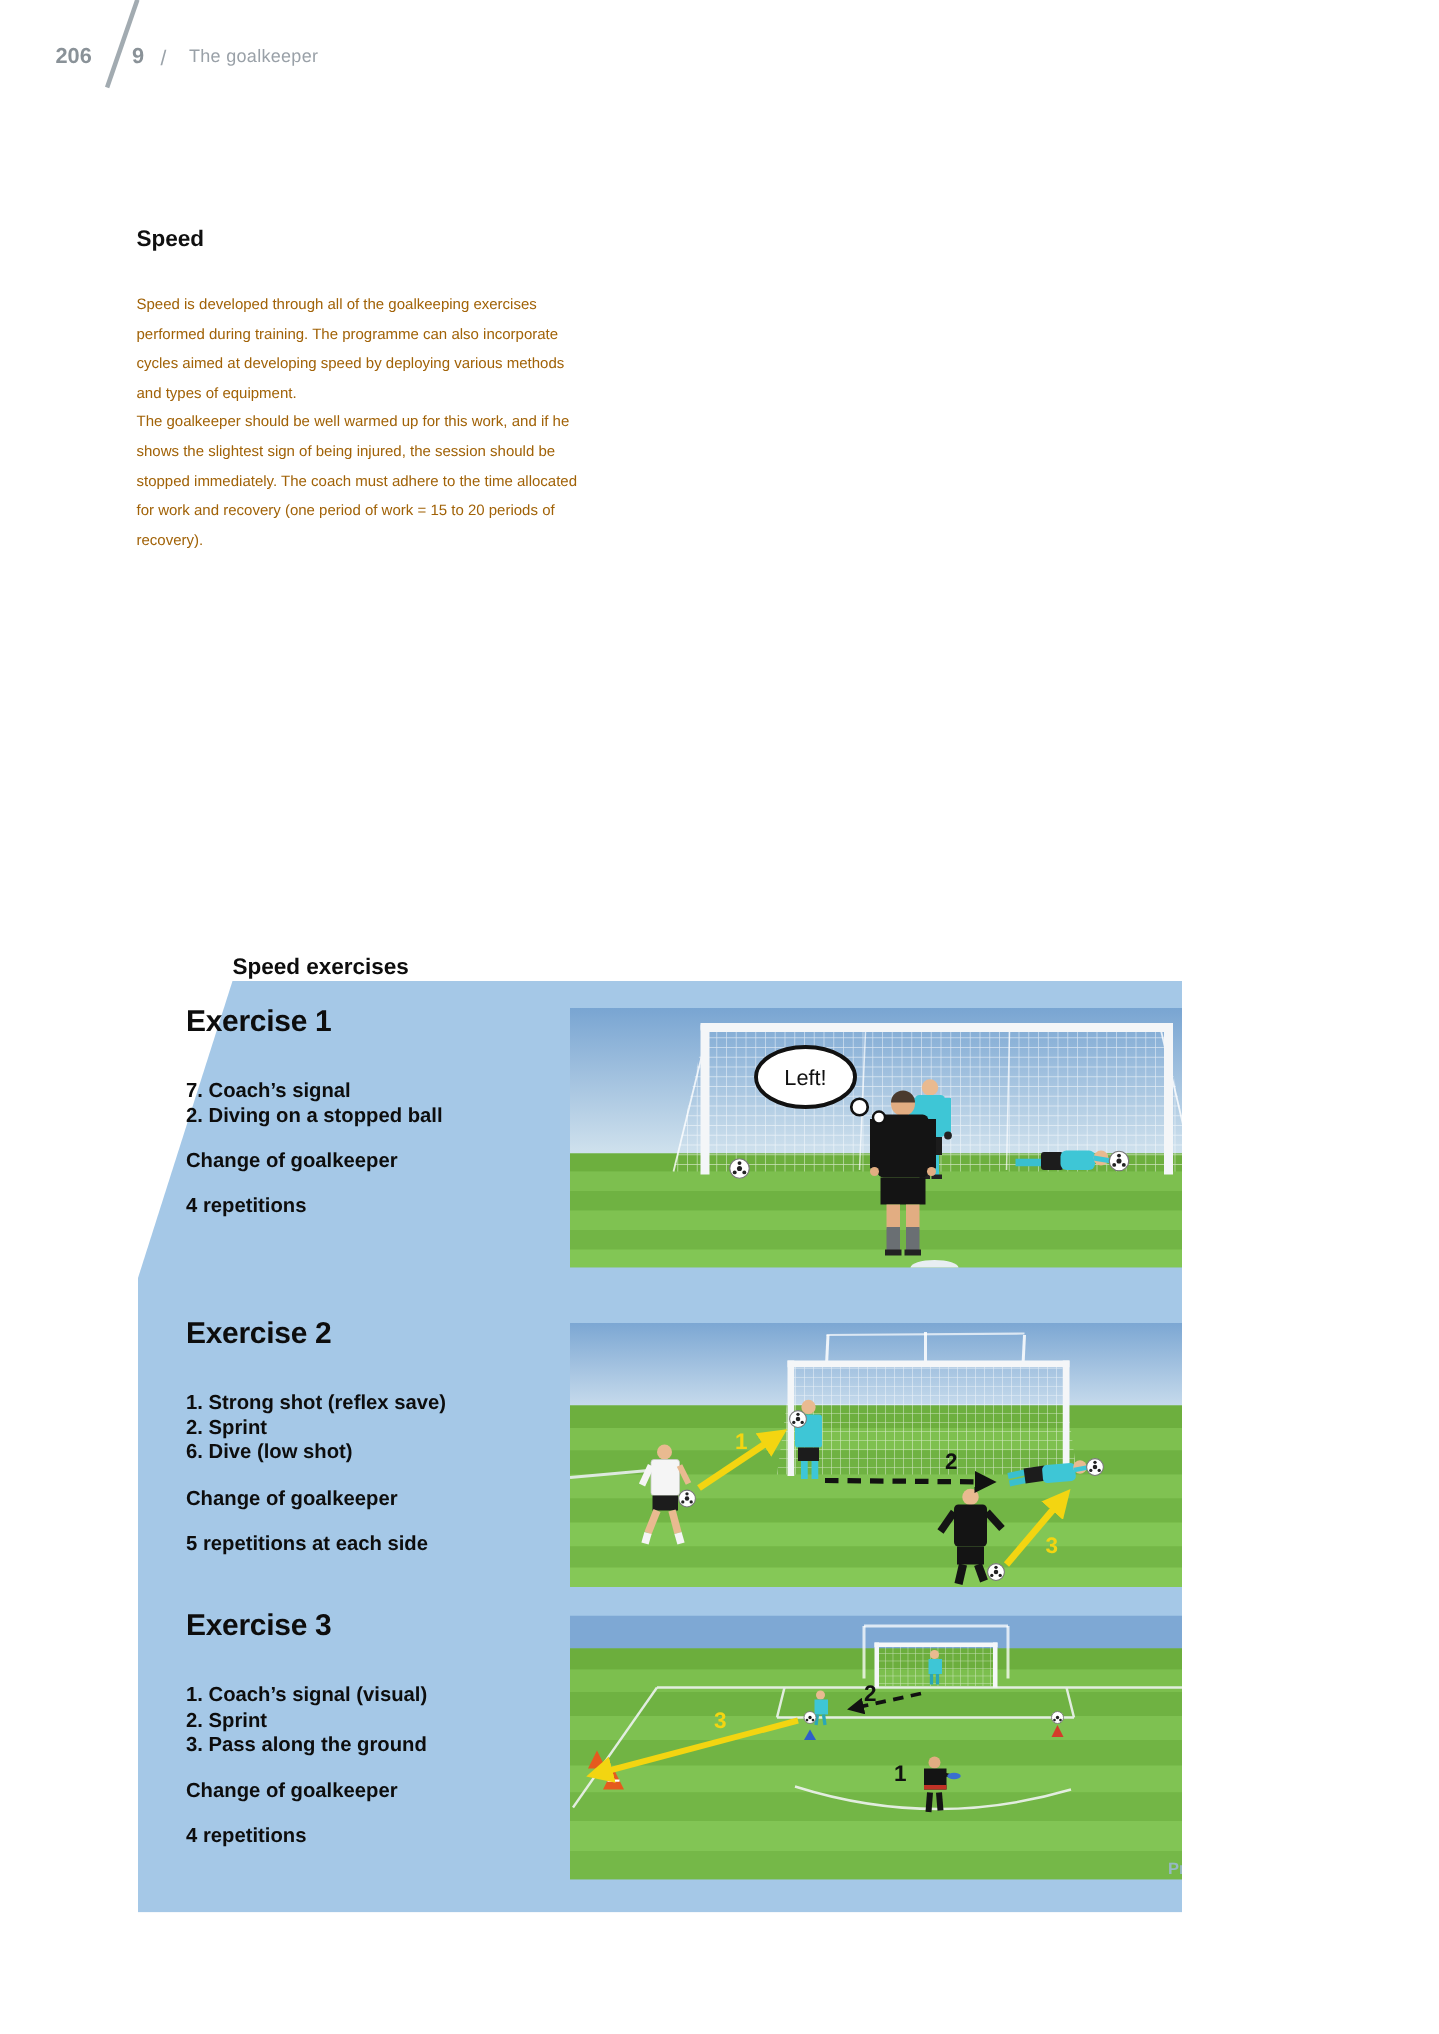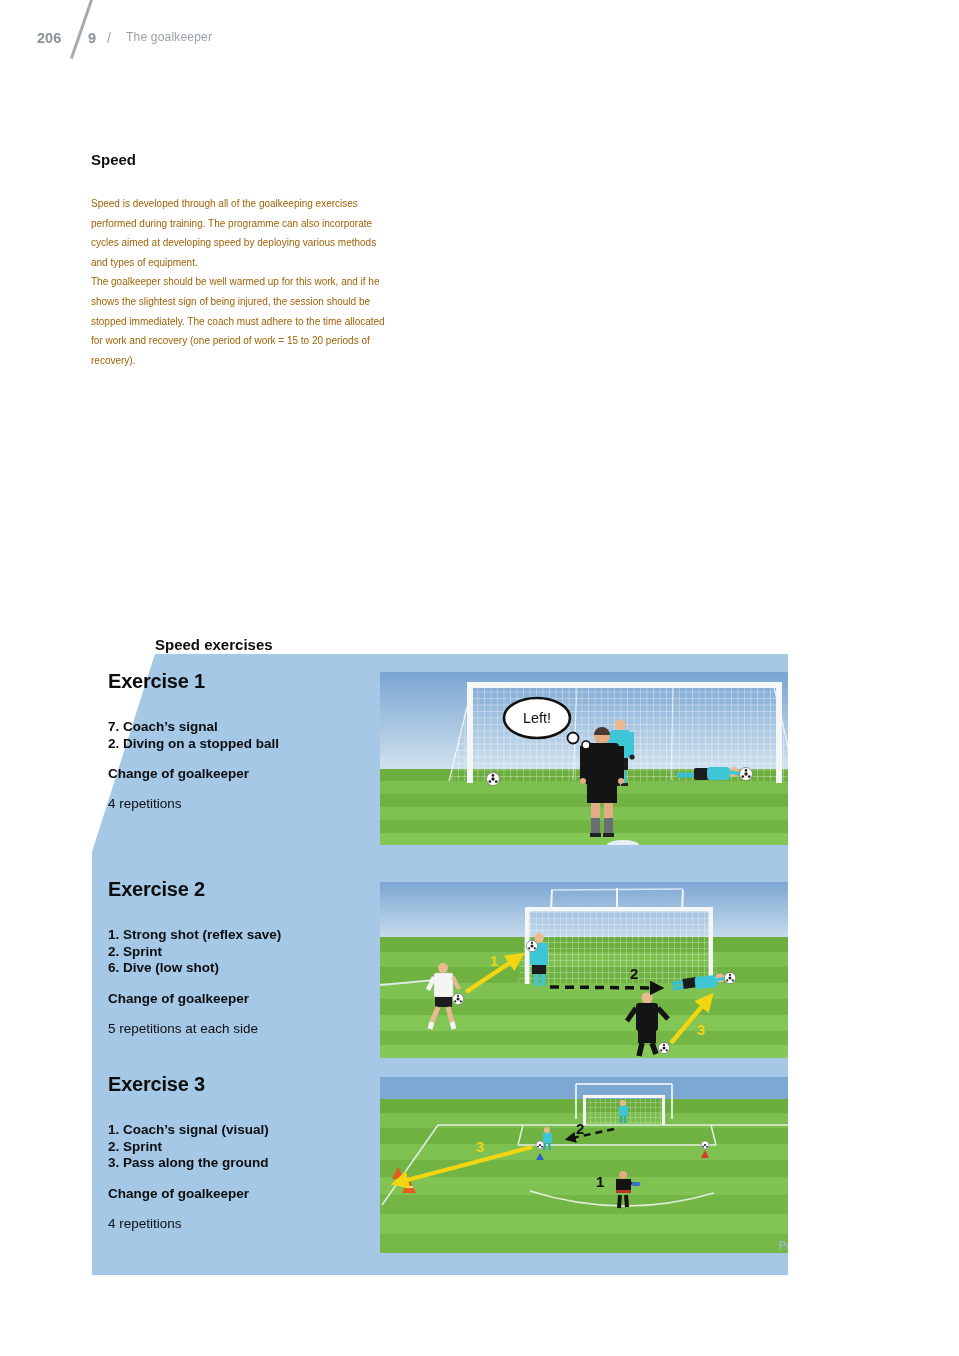--- a/index.html
+++ b/index.html
@@ -13,26 +13,26 @@
   .hdr-sep{position:absolute;left:107px;top:30px;font-size:14px;color:#9aa2a9;}
   .hdr-title{position:absolute;left:126px;top:30px;font-size:12px;color:#9aa1a8;letter-spacing:.2px;}
   
   .speed-h{position:absolute;left:91px;top:139px;font-size:15px;font-weight:700;color:#101010;}
   .speed-body{position:absolute;left:91px;top:178px;width:302px;font-size:10px;line-height:19.6px;color:#a16207;margin-top:16px;}
   .speed-body p{margin:0;}
   
   .panel-h{position:absolute;left:155px;top:621px;font-size:15px;font-weight:700;color:#0d0d0d;}
   .panel{position:absolute;left:92px;top:654px;width:776px;height:621px;background:#a5c8e7;
          clip-path:polygon(63px 0,776px 0,776px 621px,0 621px,0 198px);}
-  .ex{position:absolute;left:108px;width:262px;color:#0d0d0d;}
+  .ex{position:absolute;left:124px;width:262px;color:#0d0d0d;}
   .ex h4{margin:0;font-size:20px;font-weight:700;letter-spacing:-.2px;}
   .ex .steps{margin-top:26px;}
   .ex .steps div{font-size:13.5px;font-weight:700;line-height:16.6px;}
   .ex .change{margin-top:14px;font-size:13.5px;font-weight:700;}
-  .ex .reps{margin-top:15px;font-size:13.5px;font-weight:400;}
+  .ex .reps{margin-top:15px;font-size:13.5px;font-weight:700;}
   .scene{position:absolute;left:380px;width:488px;}
   .scene svg{display:block;width:100%;height:100%;}
   .bubble-text{font-size:14.5px;font-weight:400;fill:#111;}
   .lbl-y{font-size:15px;font-weight:700;fill:#f3d511;}
   .lbl-b{font-size:15px;font-weight:700;fill:#111;}
   .wm{font-size:11px;font-weight:700;}
 </style>
 </head>
 <body>
 

